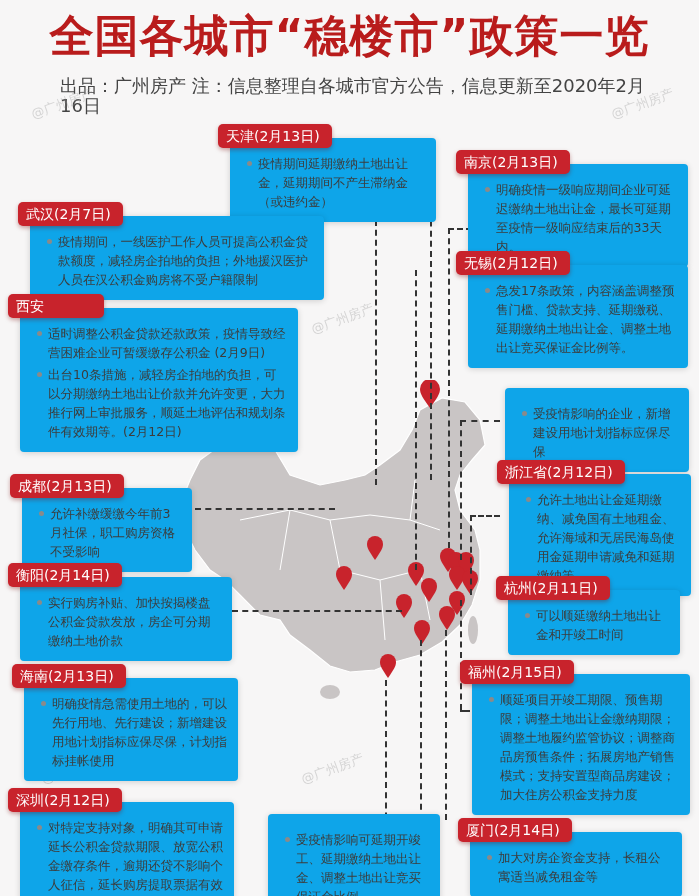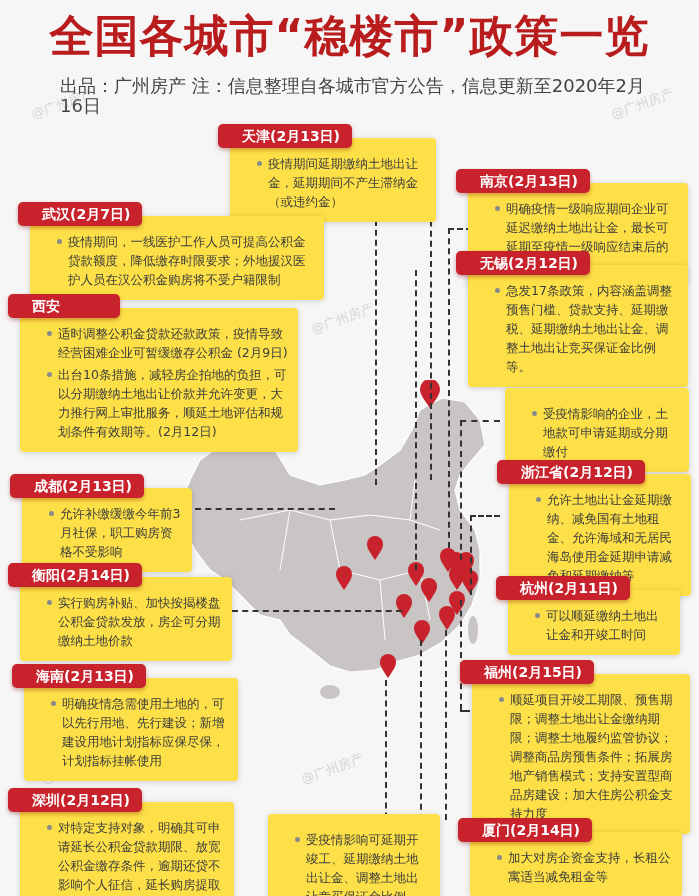--- a/index.html
+++ b/index.html
@@ -17,27 +17,27 @@
   .subtitle {
     position: absolute; left: 60px; top: 76px; width: 600px;
     font-size: 18px; color: #444; line-height: 20px;
   }
   .map {
     position: absolute; left: 180px; top: 380px; width: 320px; height: 330px;
   }
   .card { position: absolute; }
   .card .tag {
     position: absolute; left: 0; top: 0; height: 24px; line-height: 24px;
-    padding: 0 12px 0 24px; background: #c8232c; color: #fff;
-    font-weight: bold; font-size: 14px; border-radius: 5px;
+    padding: 0 12px 0 8px; background: #c8232c; color: #fff;
+    font-weight: normal; font-size: 14px; border-radius: 5px;
     box-shadow: 0 2px 4px rgba(120,0,0,0.35); z-index: 2; white-space: nowrap;
   }
   .card .box {
     position: absolute; left: 12px; top: 14px; right: 0;
-    background: #fde047; border-radius: 4px; padding: 16px 10px 8px 26px;
+    background: #0ea5e9; border-radius: 4px; padding: 16px 10px 8px 16px;
     box-shadow: 0 1px 6px rgba(0,0,0,0.16); z-index: 1;
   }
   .card .item {
     position: relative; padding-left: 12px; font-size: 12.5px; line-height: 19px;
     color: #3c3c3c; margin-bottom: 3px;
   }
   .card .item::before {
     content: ""; position: absolute; left: 1px; top: 7px; width: 5px; height: 5px;
     background: #8a8a8a; border-radius: 50%;
   }
@@ -94,52 +94,52 @@
 <div class="dash" style="left:460px;top:600px;height:110px;border-left-width:2px;"></div>
 <div class="dash" style="left:460px;top:710px;width:10px;border-top-width:2px;"></div>
 
 <div class="card" style="left:218px;top:124px;width:218px;height:70px;">
   <div class="tag">天津(2月13日)</div>
   <div class="box">
     <div class="item">疫情期间延期缴纳土地出让金，延期期间不产生滞纳金（或违约金）</div>
   </div>
 </div>
 
-<div class="card" style="left:456px;top:150px;width:232px;height:92px;margin-top:19px;">
+<div class="card" style="left:456px;top:150px;width:232px;height:92px;">
   <div class="tag">南京(2月13日)</div>
   <div class="box">
     <div class="item">明确疫情一级响应期间企业可延迟缴纳土地出让金，最长可延期至疫情一级响应结束后的33天内。</div>
   </div>
 </div>
 
 <div class="card" style="left:18px;top:202px;width:306px;height:88px;">
   <div class="tag">武汉(2月7日)</div>
   <div class="box">
-    <div class="item">疫情期间，一线医护工作人员可提高公积金贷款额度，降低缴存时限要求；外地援汉医护人员在汉公积金购房将不受户籍限制</div>
+    <div class="item">疫情期间，一线医护工作人员可提高公积金贷款额度，减轻房企拍地的负担；外地援汉医护人员在汉公积金购房将不受户籍限制</div>
   </div>
 </div>
 
 <div class="card" style="left:456px;top:251px;width:232px;height:112px;">
   <div class="tag">无锡(2月12日)</div>
   <div class="box">
     <div class="item">急发17条政策，内容涵盖调整预售门槛、贷款支持、延期缴税、延期缴纳土地出让金、调整土地出让竞买保证金比例等。</div>
   </div>
 </div>
 
 <div class="card" style="left:8px;top:294px;width:290px;height:144px;">
   <div class="tag" style="padding-right:60px;text-align:right;">西安</div>
   <div class="box">
     <div class="item">适时调整公积金贷款还款政策，疫情导致经营困难企业可暂缓缴存公积金 (2月9日)</div>
     <div class="item">出台10条措施，减轻房企拍地的负担，可以分期缴纳土地出让价款并允许变更，大力推行网上审批服务，顺延土地评估和规划条件有效期等。(2月12日)</div>
   </div>
 </div>
 
 <div class="card" style="left:493px;top:374px;width:196px;height:70px;">
   <div class="box">
-    <div class="item">受疫情影响的企业，土地款可申请延期或分期缴付</div>
+    <div class="item">受疫情影响的企业，新增建设用地计划指标应保尽保</div>
   </div>
 </div>
 
 <div class="card" style="left:497px;top:460px;width:194px;height:124px;">
   <div class="tag">浙江省(2月12日)</div>
   <div class="box">
     <div class="item">允许土地出让金延期缴纳、减免国有土地租金、允许海域和无居民海岛使用金延期申请减免和延期缴纳等</div>
   </div>
 </div>
 

